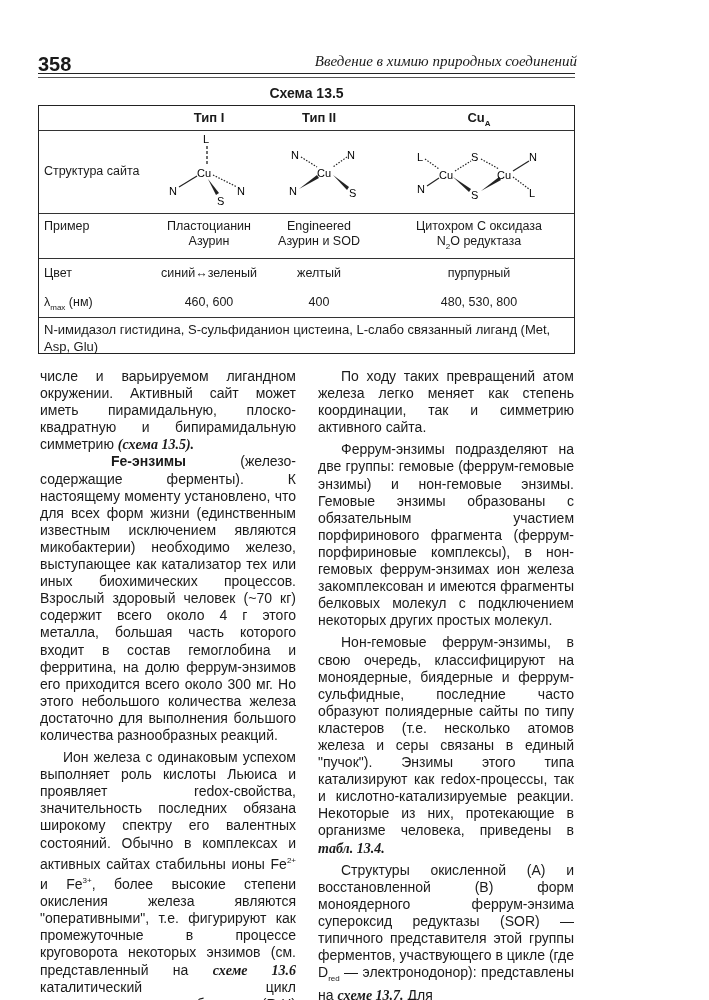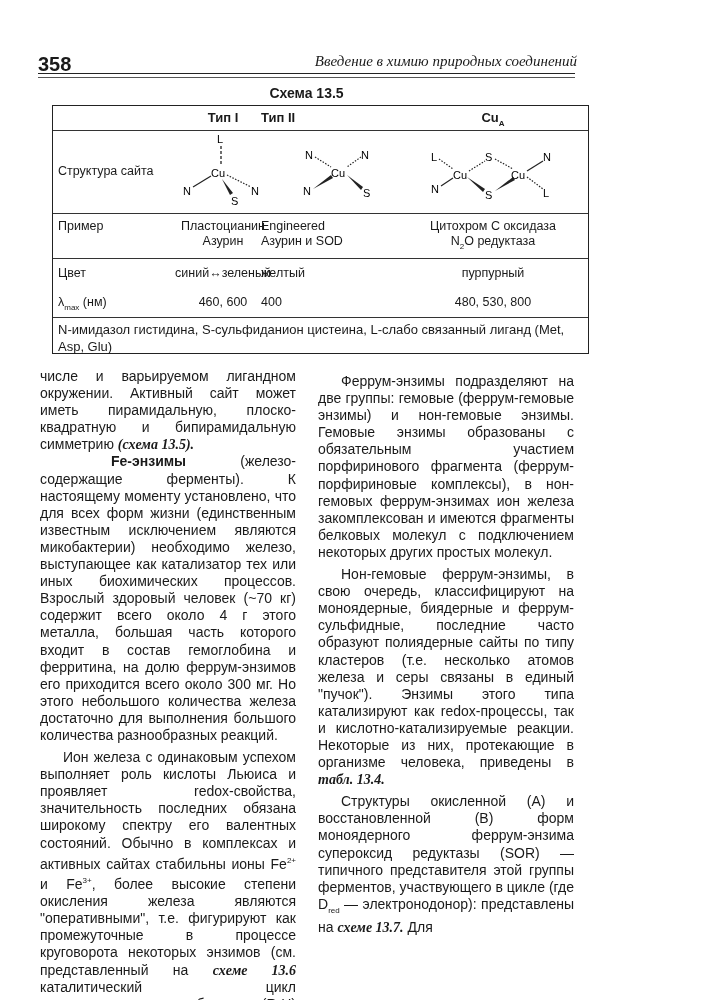--- a/index.html
+++ b/index.html
@@ -4,32 +4,32 @@
 <style>
   html, body { margin:0; padding:0; background:#fff; }
   body { width:709px; height:1000px; position:relative; overflow:hidden; color:#1a1a1a;
          font-family:"Liberation Sans", sans-serif; }
   .page-num { position:absolute; left:38px; top:53px; font-size:20px; font-weight:bold; }
   .running-head { position:absolute; right:132px; top:53px; font-family:"Liberation Serif", serif;
          font-style:italic; font-size:15px;text-align:center; }
   .rule1 { position:absolute; left:38px; width:537px; top:73px; border-top:1.5px solid #222; }
   .rule2 { position:absolute; left:38px; width:537px; top:77px; border-top:1px solid #555; }
   .scheme-title { position:absolute; left:0; width:613px; text-align:center; top:85px; font-size:14px; font-weight:bold; }
-  .tbl { position:absolute; left:38px; top:105px; width:535px; height:247px; border:1.5px solid #222;margin-left:14px; }
+  .tbl { position:absolute; left:38px; top:105px; width:535px; height:247px; border:1.5px solid #222; }
   .row { position:absolute; left:0; right:0; }
   .hdr { top:0; height:24px; border-bottom:1.5px solid #333; }
   .r-struct { top:25px; height:82px; border-bottom:1.5px solid #333; }
   .r-ex { top:108px; height:44px; border-bottom:1.5px solid #333; }
   .r-color { top:153px; height:30px; }
   .r-lam { top:183px; height:28px; border-bottom:1.5px solid #333; }
   .r-note { top:212px; height:35px; }
   .cell { position:absolute; font-size:12.5px; line-height:15px; }
   .lbl { left:5px; }
   .c1 { left:110px; width:120px; text-align:center; }
-  .c2 { left:208px; width:120px; }
+  .c2 { left:220px; width:120px; text-align:center; }
   .c3 { left:355px; width:170px; text-align:center; }
   .hdr .cell { font-weight:bold; top:4px; font-size:13px; }
   .note { left:5px; right:5px; top:3px; font-size:13px; line-height:17px; }
   .struct-svg { position:absolute; top:0; }
   sub { font-size:8px; }
   sup { font-size:8px; }
   .col { position:absolute; top:368px; width:256px; font-size:14px; line-height:17.1px; text-align:justify; }
   .col p { margin:0; }
   .col p.ind { text-indent:23px; }
   .left { left:40px; }
@@ -128,16 +128,17 @@
   </div>
 </div>
 
 <div class="col left">
   <p><span>числе и варьируемом лигандном окружении. Активный сайт может иметь пирамидальную, плоско-квадратную и бипирамидальную симметрию </span><span class="ital">(схема 13.5).</span></p>
   <p class="ind"><b class="h">Fe-энзимы</b><span> (железо-содержащие ферменты). К настоящему моменту установлено, что для всех форм жизни (единственным известным исключением являются микобактерии) необходимо железо, выступающее как катализатор тех или иных биохимических процессов. Взрослый здоровый человек (~70 кг) содержит всего около 4 г этого металла, большая часть которого входит в состав гемоглобина и ферритина, на долю феррум-энзимов его приходится всего около 300 мг. Но этого небольшого количества железа достаточно для выполнения большого количества разнообразных реакций.</span></p>
   <p class="ind gap"><span>Ион железа с одинаковым успехом выполняет роль кислоты Льюиса и проявляет redox-свойства, значительность последних обязана широкому спектру его валентных состояний. Обычно в комплексах и активных сайтах стабильны ионы Fe</span><sup>2+</sup><span> и Fe</span><sup>3+</sup><span>, более высокие степени окисления железа являются "оперативными", т.е. фигурируют как промежуточные в процессе круговорота некоторых энзимов (см. представленный на </span><span class="ital">схеме 13.6</span><span> каталитический цикл гидроксилирования субстрата (R-H) цитохромом P-450).</span></p>
 </div>
 
 <div class="col right">
+  <p class="ind">По ходу таких превращений атом железа легко меняет как степень координации, так и симметрию активного сайта.</p>
   <p class="ind gap">Феррум-энзимы подразделяют на две группы: гемовые (феррум-гемовые энзимы) и нон-гемовые энзимы. Гемовые энзимы образованы с обязательным участием порфиринового фрагмента (феррум-порфириновые комплексы), в нон-гемовых феррум-энзимах ион железа закомплексован и имеются фрагменты белковых молекул с подключением некоторых других простых молекул.</p>
   <p class="ind gap"><span>Нон-гемовые феррум-энзимы, в свою очередь, классифицируют на моноядерные, биядерные и феррум-сульфидные, последние часто образуют полиядерные сайты по типу кластеров (т.е. несколько атомов железа и серы связаны в единый "пучок"). Энзимы этого типа катализируют как redox-процессы, так и кислотно-катализируемые реакции. Некоторые из них, протекающие в организме человека, приведены в </span><span class="ital">табл. 13.4.</span></p>
   <p class="ind gap"><span>Структуры окисленной (A) и восстановленной (B) форм моноядерного феррум-энзима супероксид редуктазы (SOR) — типичного представителя этой группы ферментов, участвующего в цикле (где D</span><sub>red</sub><span> — электронодонор): представлены на </span><span class="ital">схеме 13.7.</span><span> Для</span></p>
 </div>
 
 </body></html>

